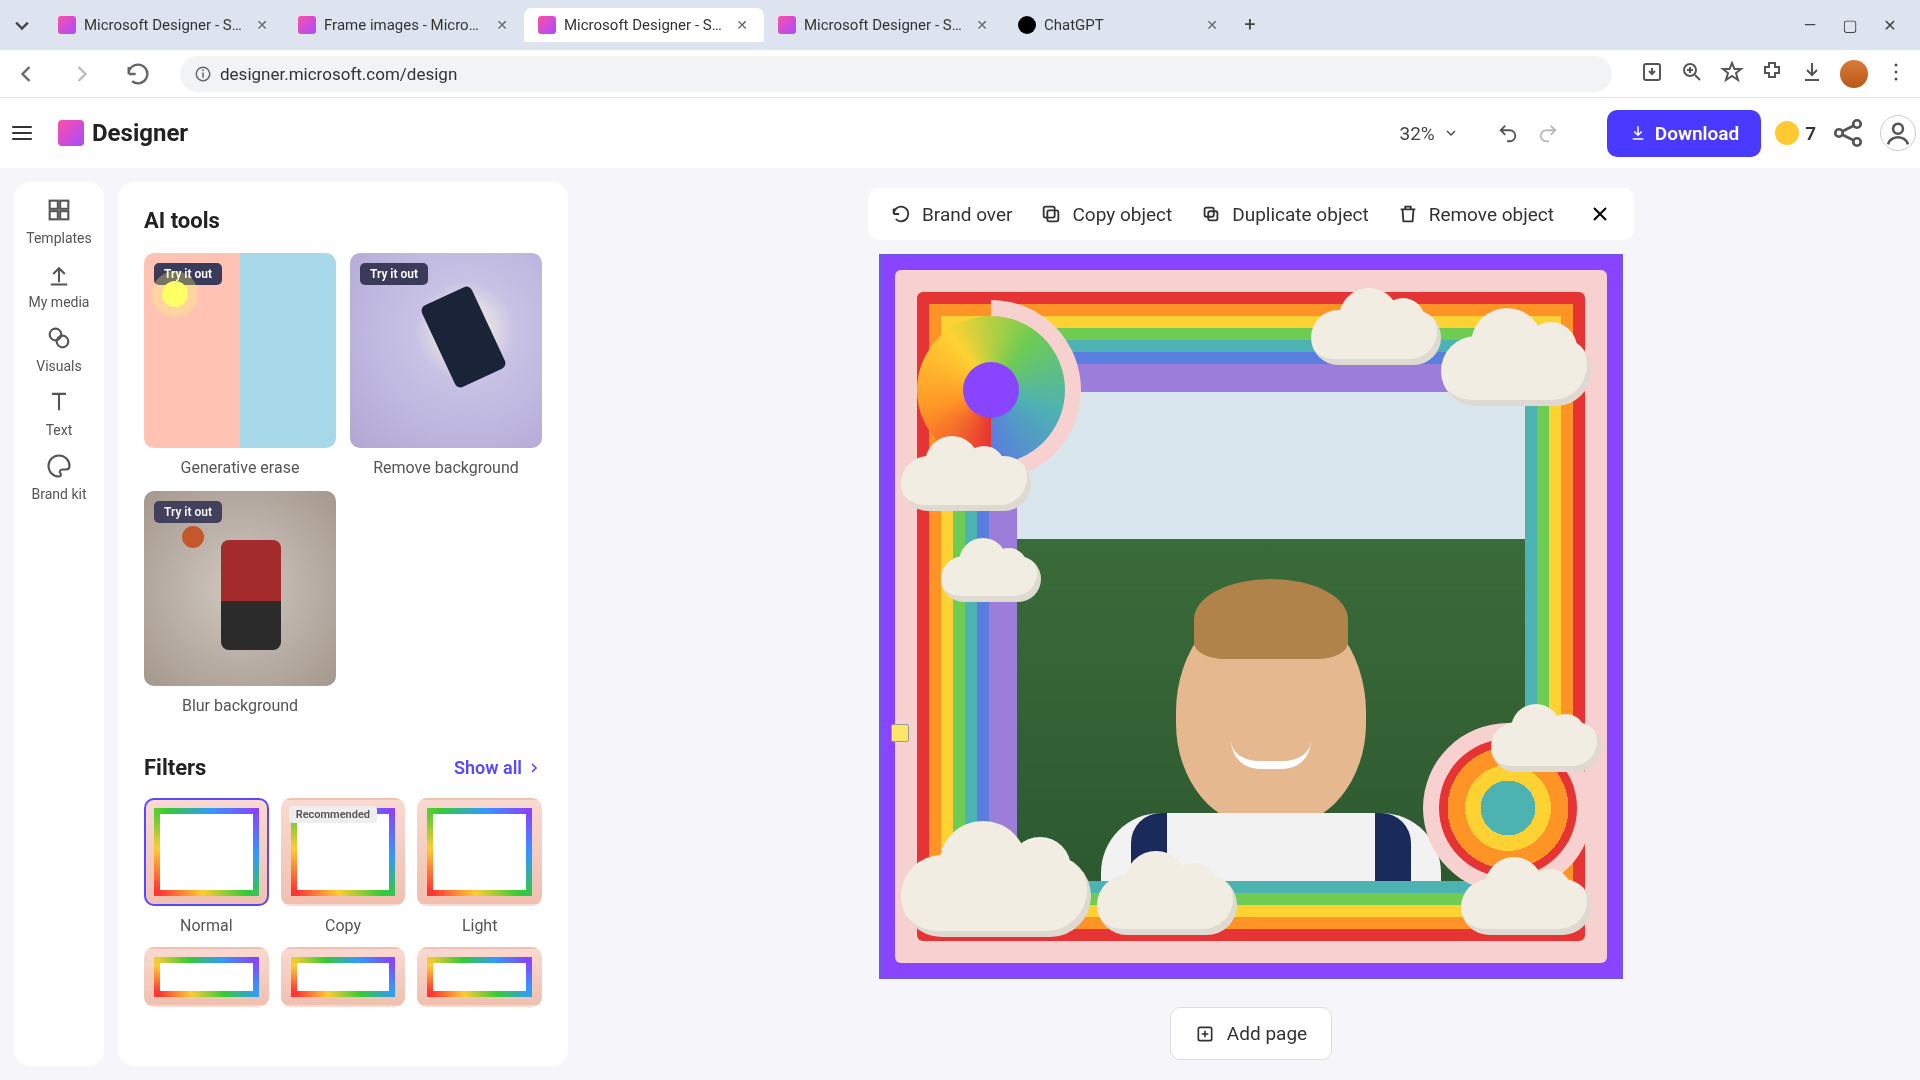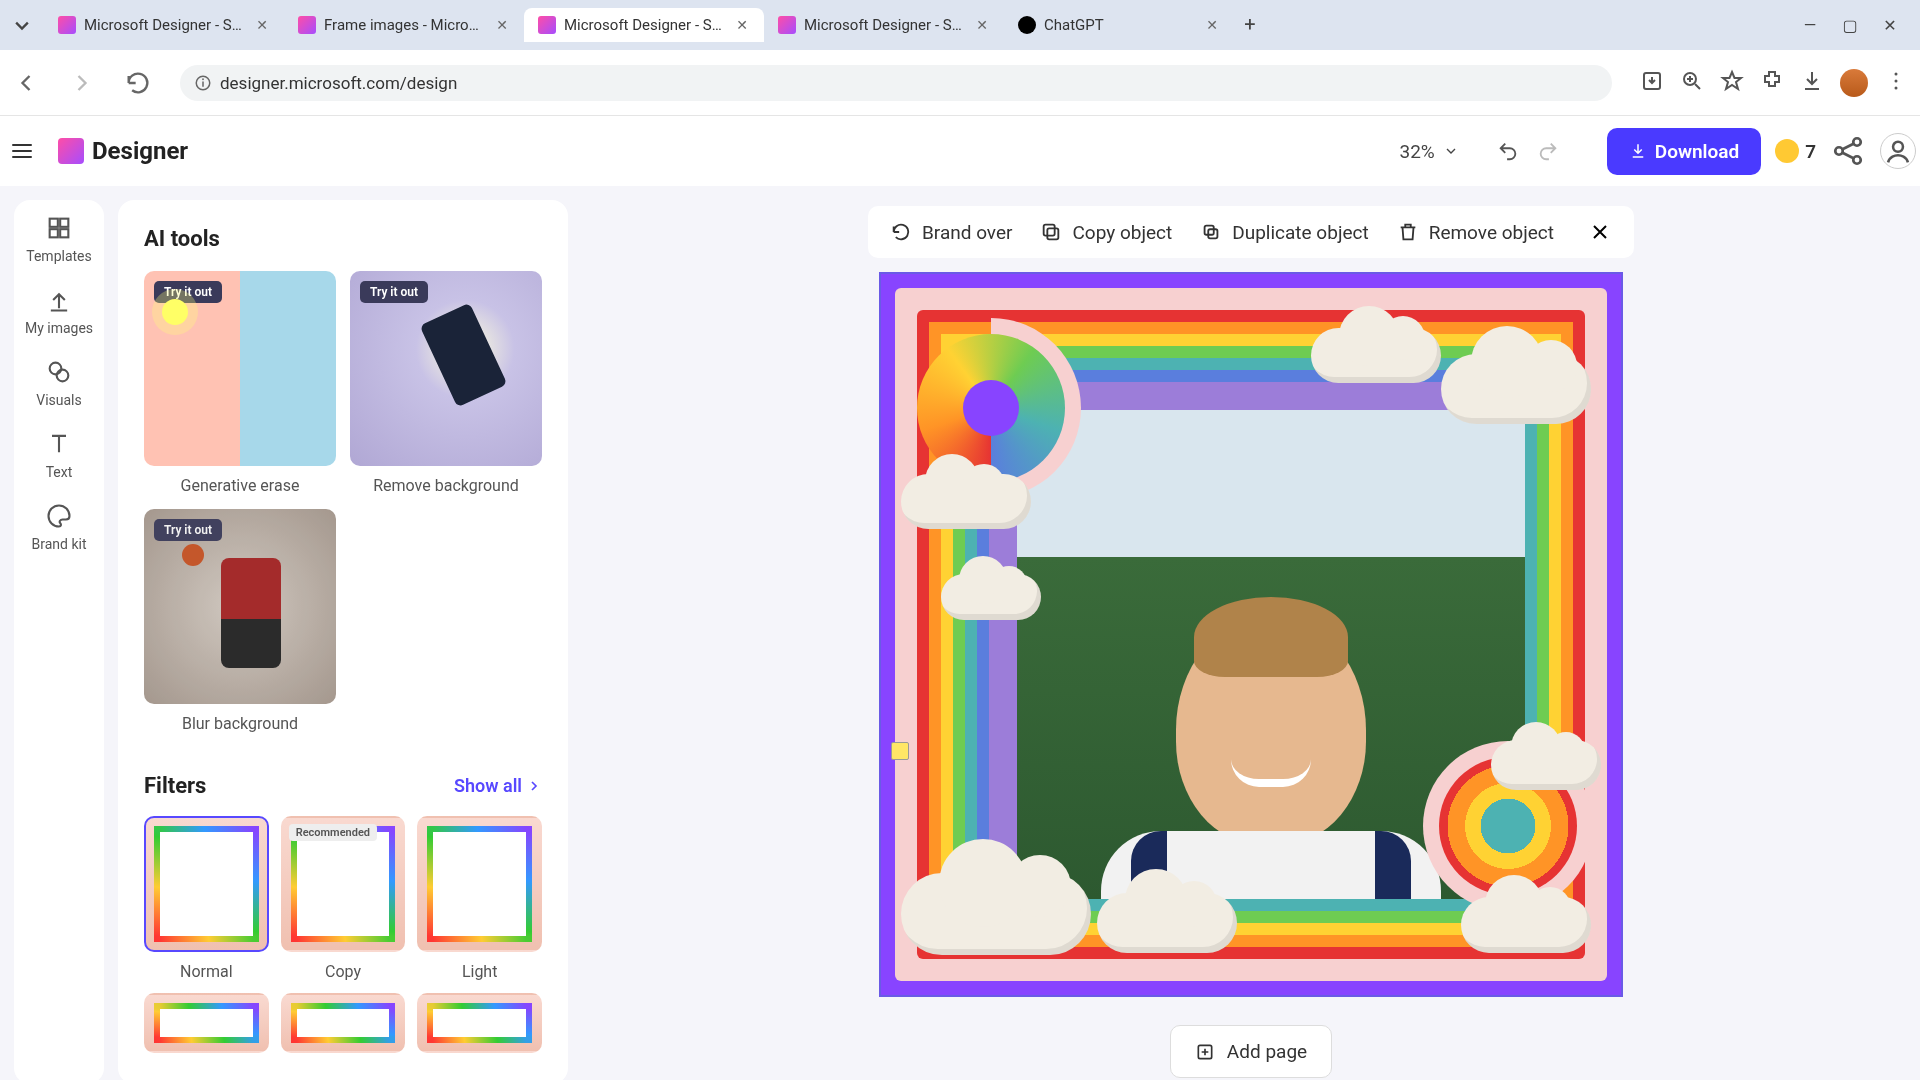--- a/index.html
+++ b/index.html
@@ -13,21 +13,21 @@
 .tab.active { background: #fff; }
 .tab-favicon { width: 18px; height: 18px; border-radius: 3px; }
 .tab-favicon.designer { background: linear-gradient(135deg, #ff4da6, #a64dff); }
 .tab-favicon.chatgpt { background: #000; border-radius: 50%; }
 .tab-title { flex: 1; white-space: nowrap; overflow: hidden; text-overflow: ellipsis; }
 .tab-close { width: 16px; height: 16px; display: flex; align-items: center; justify-content: center; color: #666; font-size: 14px; }
 .new-tab { width: 32px; height: 32px; display: flex; align-items: center; justify-content: center; color: #444; font-size: 20px; }
 .win-controls { display: flex; gap: 20px; margin-left: auto; padding-right: 12px; color: #444; }
 .win-btn { width: 20px; height: 20px; display: flex; align-items: center; justify-content: center; }
 
-.addr-bar { background: #fff; height: 66px; display: flex; align-items: center; padding: 0 12px; gap: 28px; border-bottom: 1px solid #e5e5e5; }
+.addr-bar { background: #fff; height: 48px; display: flex; align-items: center; padding: 0 12px; gap: 28px; border-bottom: 1px solid #e5e5e5; }
 .nav-btn { width: 28px; height: 28px; display: flex; align-items: center; justify-content: center; color: #666; }
 .nav-btn.disabled { color: #bbb; }
 .url-box { flex: 1; display: flex; align-items: center; gap: 8px; background: #f1f3f4; border-radius: 20px; padding: 6px 14px; height: 36px; }
 .url-text { font-size: 17px; color: #333; }
 .addr-icons { display: flex; gap: 16px; color: #555; }
 .addr-icon { width: 24px; height: 24px; display: flex; align-items: center; justify-content: center; }
 .avatar { width: 28px; height: 28px; border-radius: 50%; background: linear-gradient(#d97a3a, #b85a1a); }
 
 
 .app-header { background: #fff; height: 70px; display: flex; align-items: center; padding: 0 4px; gap: 18px; }
@@ -48,21 +48,21 @@
 .coins { display: flex; align-items: center; gap: 6px; }
 .coin-icon { width: 24px; height: 24px; background: #ffc933; border-radius: 50%; }
 .coins-num { font-size: 19px; font-weight: 600; color: #333; }
 .hdr-icon { width: 36px; height: 36px; display: flex; align-items: center; justify-content: center; color: #555; border-radius: 50%; }
 .hdr-icon.outlined { border: 1px solid #ccc; }
 
 
 .main { display: flex; height: calc(100% - 168px); background: #f5f5fa; }
 
 
-.side-rail { width: 90px; background: #fff; border-radius: 16px; margin: 14px 0 14px 14px; display: flex; flex-direction: column; align-items: center; padding: 14px 0; gap: 22px; }
+.side-rail { width: 90px; background: #fff; border-radius: 16px; margin: 14px 0 14px 14px; display: flex; flex-direction: column; align-items: center; padding: 14px 0; gap: 14px; }
 .rail-item { display: flex; flex-direction: column; align-items: center; gap: 6px; color: #555; font-size: 14px; }
 .rail-icon { width: 28px; height: 28px; display: flex; align-items: center; justify-content: center; }
 
 
 .panel { width: 450px; background: #fff; border-radius: 16px; margin: 14px; padding: 26px 0 0 26px; position: relative; overflow: hidden; }
 .panel-scroll { height: 100%; overflow-y: auto; padding-right: 26px; }
 .panel-scroll::-webkit-scrollbar { width: 10px; }
 .panel-scroll::-webkit-scrollbar-thumb { background: #c8c8c8; border-radius: 5px; }
 .panel-scroll::-webkit-scrollbar-track { background: transparent; }
 .section-title { font-size: 22px; font-weight: 700; color: #222; margin-bottom: 20px; }
@@ -76,21 +76,21 @@
 .thumb-remove::before { content: ""; position: absolute; left: 45%; top: 20%; width: 55px; height: 90px; background: #1a2338; border-radius: 6px; transform: rotate(-25deg); }
 .thumb-blur { background: radial-gradient(circle, #d9d0c7 0%, #a89a8f 100%); filter: contrast(.9); position: relative; }
 .thumb-blur::before { content: ""; position: absolute; left: 40%; top: 25%; width: 60px; height: 110px; background: linear-gradient(#a82222 55%, #222 55%); border-radius: 8px; }
 .thumb-blur::after { content: ""; position: absolute; left: 20%; top: 18%; width: 22px; height: 22px; border-radius: 50%; background: #cc5222; }
 .ai-label { font-size: 16px; color: #555; text-align: center; }
 
 .filters-head { display: flex; justify-content: space-between; align-items: center; margin-bottom: 18px; }
 .show-all { color: #5848ff; font-size: 18px; font-weight: 600; display: flex; align-items: center; gap: 4px; }
 .filter-grid { display: grid; grid-template-columns: 1fr 1fr 1fr; gap: 12px; }
 .filter-card { display: flex; flex-direction: column; gap: 10px; }
-.filter-thumb { height: 136px; border-radius: 10px; border: 2px solid transparent; position: relative; overflow: hidden; background: linear-gradient(#f9d9d0, #f0c0b0); }
+.filter-thumb { height: 108px; border-radius: 10px; border: 2px solid transparent; position: relative; overflow: hidden; background: linear-gradient(#f9d9d0, #f0c0b0); }
 .filter-thumb.selected { border-color: #5848ff; }
 .rec-badge { position: absolute; top: 6px; left: 6px; background: #eee; color: #555; font-size: 11px; padding: 2px 7px; border-radius: 4px; font-weight: 600; z-index: 2; }
 .filter-mini { position: absolute; inset: 8px; border: 6px solid; border-image: linear-gradient(45deg, #ff3333, #ffcc33, #33cc33, #3399ff, #8844ff) 1; background: #fff; }
 .filter-label { font-size: 16px; color: #555; text-align: center; }
 
 
 .canvas-wrap { flex: 1; display: flex; flex-direction: column; align-items: center; padding: 20px; }
 .obj-toolbar { display: flex; align-items: center; gap: 28px; background: #fff; border-radius: 10px; padding: 14px 22px; margin-bottom: 16px; }
 .tool-btn { display: flex; align-items: center; gap: 10px; font-size: 19px; color: #333; }
 .tool-sep-close { margin-left: 6px; width: 24px; height: 24px; display: flex; align-items: center; justify-content: center; }
@@ -310,21 +310,21 @@
           </svg>
         </div>
       <span>Templates</span>
     </div>
     <div class="rail-item">
       <div class="rail-icon">
           <svg viewBox="0 0 24 24">
             <path d="M12 19V7m-5 5l5-5 5 5M5 21h14" fill="none" stroke="currentColor" stroke-width="1.8"></path>
           </svg>
         </div>
-      <span>My images</span>
+      <span>My media</span>
     </div>
     <div class="rail-item">
       <div class="rail-icon">
           <svg viewBox="0 0 24 24">
             <circle cx="9" cy="9" r="5" fill="none" stroke="currentColor" stroke-width="1.8"></circle>
             <circle cx="15" cy="15" r="5" fill="none" stroke="currentColor" stroke-width="1.8"></circle>
           </svg>
         </div>
       <span>Visuals</span>
     </div>

